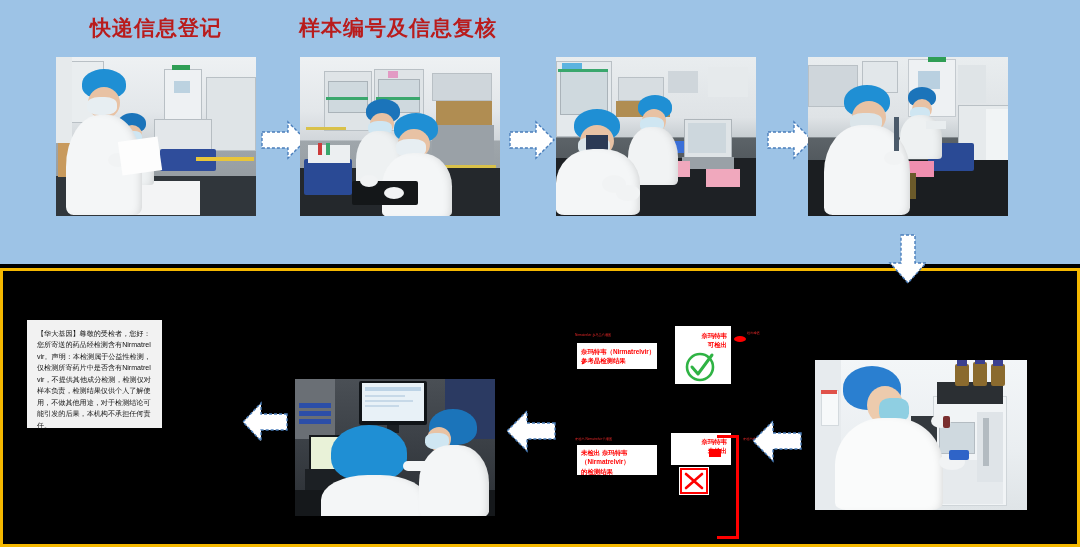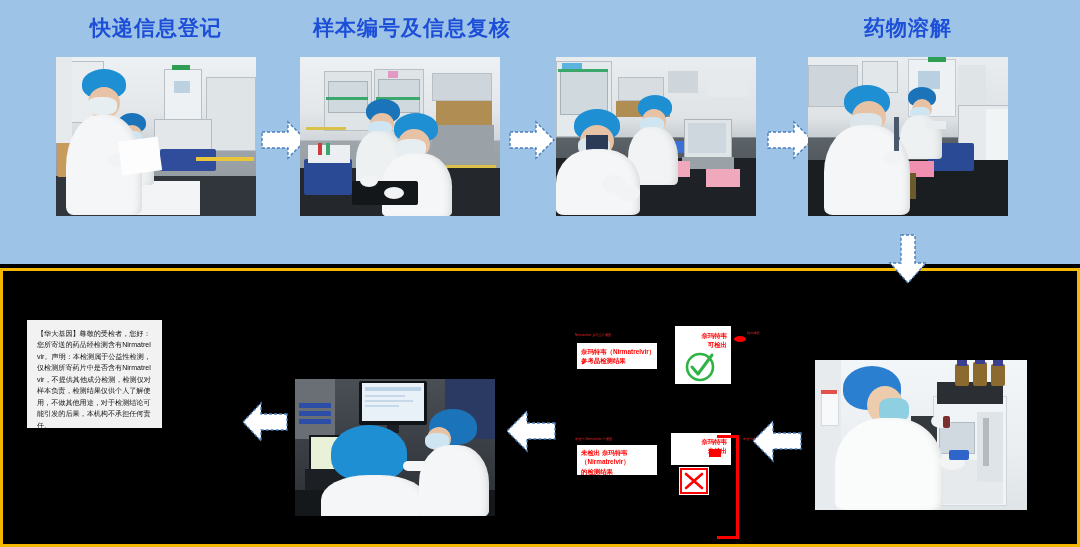--- a/index.html
+++ b/index.html
@@ -10,21 +10,21 @@
   }
   #root{position:relative;width:1080px;height:547px;}
 
   
   .top-panel{
     position:absolute;left:0;top:0;width:1080px;height:264px;
     background:#9dc3e6;
   }
   .step-title{
     position:absolute;text-align:center;
-    font-weight:bold;font-size:21px;color:#1d4ed8;
+    font-weight:bold;font-size:21px;color:#b91c1c;
     letter-spacing:1px;white-space:nowrap;
   }
 
   
   .photo{
     position:absolute;overflow:hidden;background:#c9ced3;
   }
 
   
   .room{
@@ -86,22 +86,21 @@
   .redseg{position:absolute;background:#ff0000;}
 </style>
 </head>
 <body>
 
 <div id="root">
 
   <div class="top-panel">
 
     <div class="step-title" style="left:56px;top:14px;width:200px;">快递信息登记</div>
-    <div class="step-title" style="left:297px;top:14px;width:230px;">样本编号及信息复核</div>
-    <div class="step-title" style="left:808px;top:14px;width:200px;">药物溶解</div>
+    <div class="step-title" style="left:283px;top:14px;width:230px;">样本编号及信息复核</div>
 
     <div class="photo" style="left:56px;top:57px;width:200px;height:159px;">
       <div class="room"></div>
       <div class="cabinet" style="left:2px;top:4px;width:44px;height:60px;background:#e9edef;"></div>
       <div class="cabinet" style="left:108px;top:12px;width:36px;height:52px;background:#eef1f3;"></div>
       <div style="position:absolute;left:118px;top:24px;width:16px;height:12px;background:#bcd2e0;"></div>
       <div style="position:absolute;left:116px;top:8px;width:18px;height:5px;background:#2f9e55;"></div>
       <div class="cabinet" style="left:150px;top:20px;width:48px;height:72px;background:#dfe4e7;"></div>
 
       <div style="position:absolute;left:98px;top:62px;width:56px;height:40px;background:#e3e7ea;border:1px solid #b6bdc2;"></div>

